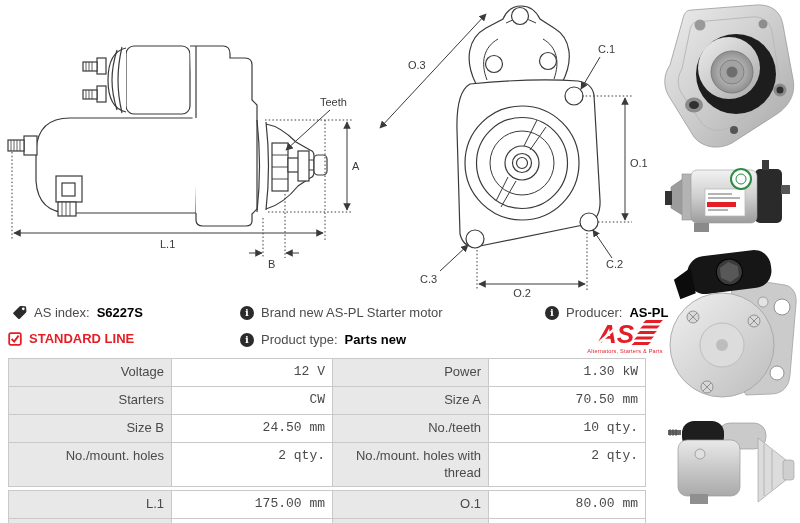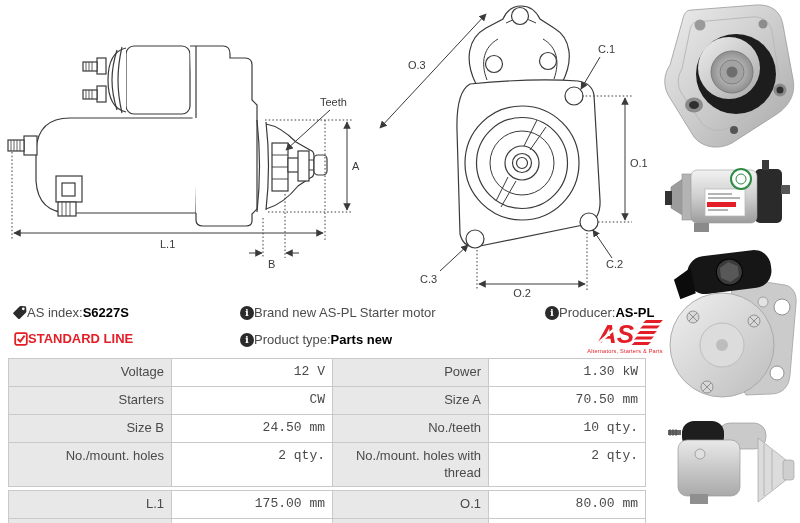--- a/index.html
+++ b/index.html
@@ -4,21 +4,21 @@
 <style>
   * { box-sizing: border-box; }
   html,body { margin:0; padding:0; }
   body {
     width:800px; height:523px; position:relative; overflow:hidden;
     background:#ffffff; font-family:"Liberation Sans", sans-serif; color:#4a4a4a;
   }
   .abs { position:absolute; }
 
   
-  .info-line { display:flex; align-items:center; font-size:13px; color:#4c4c4c; white-space:nowrap; }
+  .info-line { display:flex; align-items:center; gap:7px; font-size:13px; color:#4c4c4c; white-space:nowrap; }
   .info-line b { color:#000000; }
   .badge-red { color:#e41e26; font-weight:bold; }
   .info-dot {
     width:14px; height:14px; border-radius:50%; background:#2b2b2b; color:#fff;
     font-family:"DejaVu Serif", serif; font-size:10px; font-weight:bold;
     display:inline-flex; align-items:center; justify-content:center; flex:0 0 auto;
   }
 
   
   .spec { border-collapse:collapse; table-layout:fixed; width:637px; font-size:13px; color:#4a4a4a; }
@@ -252,21 +252,21 @@
 
 <div class="abs info-line" style="left:12px; top:305px;">
   <svg width="15" height="15" viewBox="0 0 15 15">
     <path d="M1.5,7.5 L7.5,1.5 Q8.2,0.8 9.2,0.9 L13,1.2 Q14,1.3 14.1,2.3 L14.4,6 Q14.5,7 13.8,7.7 L7.8,13.7 Q7,14.5 6.2,13.7 L1.5,9 Q0.7,8.2 1.5,7.5 Z" fill="#2b2b2b"></path>
     <circle cx="11.3" cy="3.8" r="1.4" fill="#ffffff"></circle>
   </svg>
   <span>AS index:</span>
     <b>S6227S</b>
 </div>
 
-<div class="abs info-line" style="left:14px; top:331px;">
+<div class="abs info-line" style="left:8px; top:331px;">
   <svg width="14" height="14" viewBox="0 0 14 14">
     <rect x="1.2" y="1.2" width="11.6" height="11.6" rx="1.5" fill="none" stroke="#e41e26" stroke-width="1.8"></rect>
     <path d="M3.6,7 L6.2,9.6 L10.6,3.6" fill="none" stroke="#e41e26" stroke-width="1.9"></path>
   </svg>
   <span class="badge-red">STANDARD LINE</span>
 </div>
 
 <div class="abs info-line" style="left:240px; top:305px;">
   <span class="info-dot">i</span>
   <span>Brand new AS-PL Starter motor</span>

